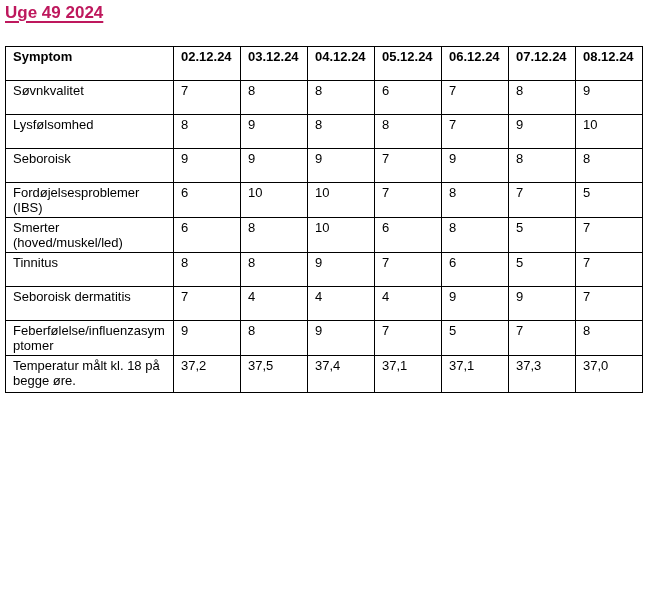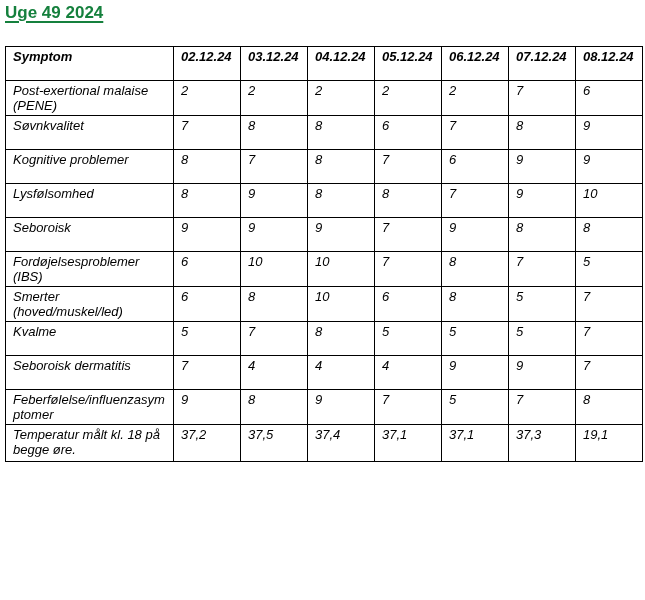--- a/index.html
+++ b/index.html
@@ -14,21 +14,21 @@
   }
   .page {
     padding: 3px 0 0 5px;
     box-sizing: border-box;
     width: 645px;
     height: 600px;
   }
   .title {
     font-size: 17px;
     font-weight: bold;
-    color: #15803d;
+    color: #be185d;
     text-decoration: underline;
     text-decoration-thickness: 2px;
     text-underline-offset: 3px;
     margin: 0 0 23px 0;
     padding: 0;
   }
   table.symptom-table {
     border-collapse: collapse;
     table-layout: fixed;
     width: 637px;
@@ -44,21 +44,20 @@
     font-size: 13px;
     line-height: 15px;
     overflow-wrap: break-word;
     word-wrap: break-word;
   }
   .symptom-table th {
     font-weight: bold;
   }
   .symptom-table tr {
     height: 34px;
-    font-style: italic;
   }
   .symptom-table tr.row-tall {
     height: 37px;
   }
 </style>
 </head>
 <body>
 
 <div class="page">
   <h1 class="title">Uge 49 2024</h1>
@@ -81,47 +80,27 @@
           <th>03.12.24</th>
           <th>04.12.24</th>
           <th>05.12.24</th>
           <th>06.12.24</th>
           <th>07.12.24</th>
           <th>08.12.24</th>
         </tr>
     </thead>
     <tbody>
         <tr>
-          <td>Post-exertional malaise (PENE)</td>
-          <td>2</td>
-          <td>2</td>
-          <td>2</td>
-          <td>2</td>
-          <td>2</td>
-          <td>7</td>
-          <td>6</td>
-        </tr>
-        <tr>
           <td>Søvnkvalitet</td>
           <td>7</td>
           <td>8</td>
           <td>8</td>
           <td>6</td>
           <td>7</td>
           <td>8</td>
-          <td>9</td>
-        </tr>
-        <tr>
-          <td>Kognitive problemer</td>
-          <td>8</td>
-          <td>7</td>
-          <td>8</td>
-          <td>7</td>
-          <td>6</td>
-          <td>9</td>
           <td>9</td>
         </tr>
         <tr>
           <td>Lysfølsomhed</td>
           <td>8</td>
           <td>9</td>
           <td>8</td>
           <td>8</td>
           <td>7</td>
           <td>9</td>
@@ -151,26 +130,26 @@
           <td>Smerter (hoved/muskel/led)</td>
           <td>6</td>
           <td>8</td>
           <td>10</td>
           <td>6</td>
           <td>8</td>
           <td>5</td>
           <td>7</td>
         </tr>
         <tr>
-          <td>Kvalme</td>
-          <td>5</td>
+          <td>Tinnitus</td>
+          <td>8</td>
+          <td>8</td>
+          <td>9</td>
           <td>7</td>
-          <td>8</td>
-          <td>5</td>
-          <td>5</td>
+          <td>6</td>
           <td>5</td>
           <td>7</td>
         </tr>
         <tr>
           <td>Seboroisk dermatitis</td>
           <td>7</td>
           <td>4</td>
           <td>4</td>
           <td>4</td>
           <td>9</td>
@@ -188,17 +167,17 @@
           <td>8</td>
         </tr>
         <tr class="row-tall">
           <td>Temperatur målt kl. 18 på begge øre.</td>
           <td>37,2</td>
           <td>37,5</td>
           <td>37,4</td>
           <td>37,1</td>
           <td>37,1</td>
           <td>37,3</td>
-          <td>19,1</td>
+          <td>37,0</td>
         </tr>
       </tbody>
   </table>
 </div>
 
 </body></html>

